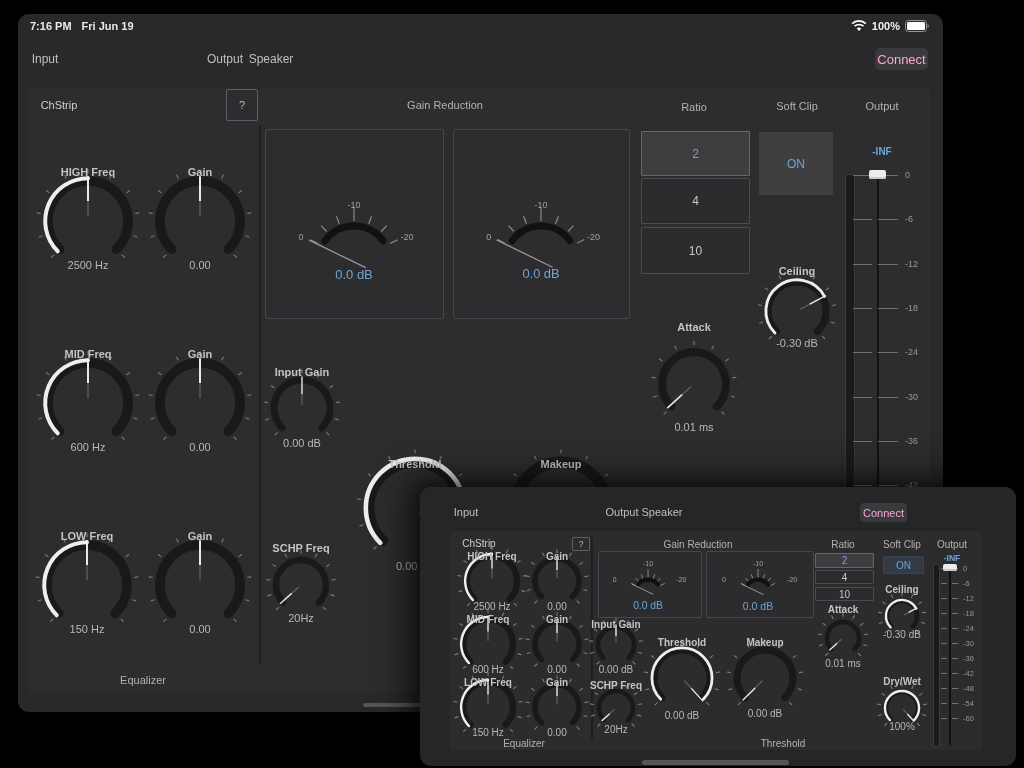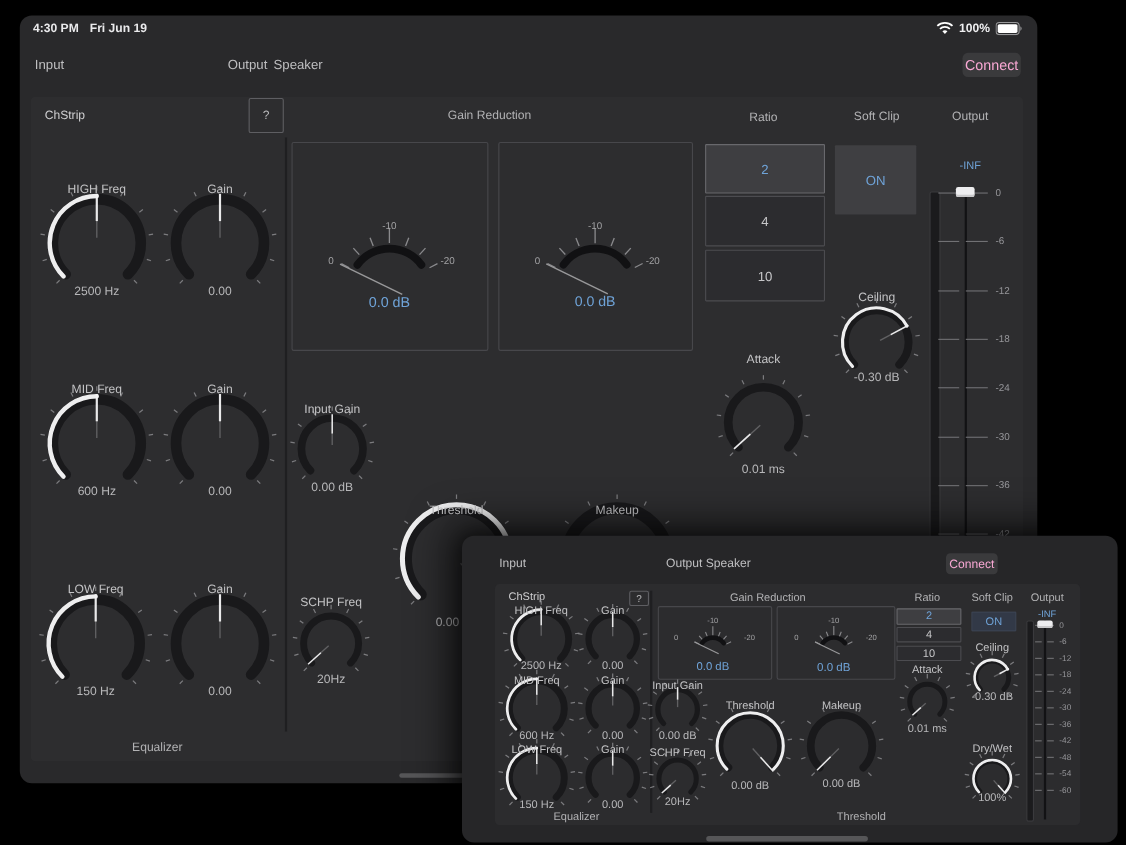--- a/index.html
+++ b/index.html
@@ -26,24 +26,24 @@
            display:flex;align-items:center;justify-content:center;font-size:11px;background:transparent;}
   .divider{position:absolute;background:#1f1f21;}
   .vubox{position:absolute;border:1px solid #47474b;border-radius:2px;}
   .ratio-btn{position:absolute;border:1px solid #4c4c50;background:#2c2c2f;color:#c6c6c8;
              display:flex;align-items:center;justify-content:center;font-size:12px;border-radius:1px;}
   .ratio-btn.selected{background:#3e3e41;border-color:#68686c;color:#6fa3d8;}
   .win-front .ratio-btn{font-size:10px;}
   .onbtn{position:absolute;background:#3f3f42;color:#6fa3d8;display:flex;align-items:center;
          justify-content:center;font-size:12px;border-radius:1px;}
   .win-front .onbtn{background:#323947;border:1px solid #46506077;font-size:10px;}
-  .inf{color:#6fa3d8;font-weight:400;}
+  .inf{color:#6fa3d8;font-weight:700;}
   .knob{position:absolute;transform:translate(-50%,-50%);}
   .klabel,.kvalue{position:absolute;transform:translate(-50%,-50%);white-space:nowrap;text-align:center;}
-  .klabel{color:#c3c3c5;font-size:11px;}
+  .klabel{color:#c3c3c5;font-size:11px;font-weight:bold;}
   .kvalue{color:#b7b7b9;font-size:11px;}
   .win-front .klabel,.win-front .kvalue{font-size:10px;}
   .outbar{position:absolute;background:#1b1b1d;border:1px solid #3a3a3d;border-radius:2px;}
   .groove{position:absolute;background:#121214;}
   .fhandle{position:absolute;background:#ededef;border-radius:2px;box-shadow:inset 0 -2px 0 #c9c9cb;}
   .outticks{position:absolute;}
   .trow{position:absolute;left:0;}
   .tline{position:absolute;height:1px;background:#717174;top:0;}
   .tlab{position:absolute;color:#96969a;transform:translateY(-50%);}
   .homebar{position:absolute;background:#565658;border-radius:3px;}
@@ -51,21 +51,21 @@
   .win-front .eqlbl{font-size:10px;}
   svg{display:block;}
 </style>
 </head>
 <body>
 
 <div class="stage">
 
   <div class="window win-back">
     <div class="statusbar">
-      <span>4:30 PM</span><span class="date">Fri Jun 19</span>
+      <span>7:16 PM</span><span class="date">Fri Jun 19</span>
     </div>
     <div class="status-right">
       <span>
           <svg width="16" height="12" viewBox="0 0 16 12">
             <path d="M8 11 L5.7 8.5 a3.5 3.5 0 0 1 4.6 0 Z" fill="#fff"></path>
             <path d="M3.5 6.2 a6.6 6.6 0 0 1 9 0" stroke="#fff" stroke-width="1.6" fill="none"></path>
             <path d="M1.1 3.6 a10 10 0 0 1 13.8 0" stroke="#fff" stroke-width="1.6" fill="none"></path>
           </svg>
         </span>
       <span>100%</span>

